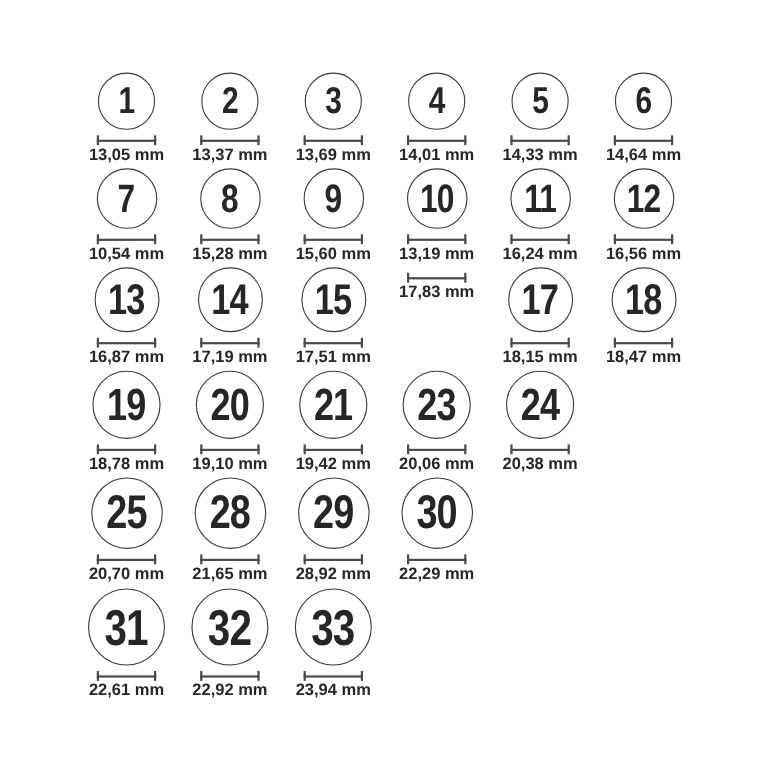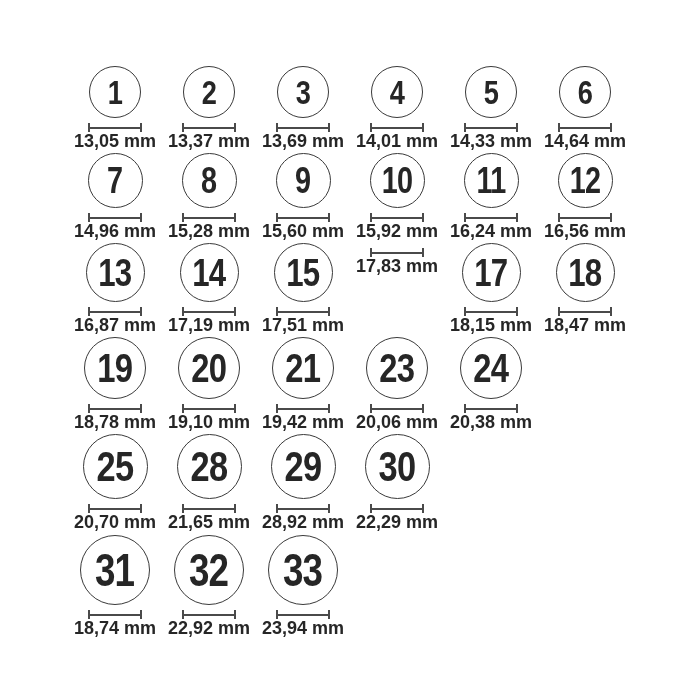--- a/index.html
+++ b/index.html
@@ -70,21 +70,21 @@
     position: absolute;
     top: 0;
     width: 2px;
     height: 9px;
     background: #4a4a4a;
   }
   .tick-l { left: 0; }
   .tick-r { right: 0; }
   .mm {
     margin-top: 2px;
-    font-size: 18px;
+    font-size: 15px;
     font-weight: bold;
     line-height: 14px;
     color: #262626;
     white-space: nowrap;
   }
 </style>
 </head>
 <body>
 
 <main class="chart">
@@ -164,21 +164,21 @@
     <div class="row" style="--d: 55px; --fs: 36px;">
   <div class="cell">
     <div class="circle">
       <span class="num">7</span>
     </div>
     <div class="measure">
       <span class="tick tick-l"></span>
       <span class="mline"></span>
       <span class="tick tick-r"></span>
     </div>
-    <div class="mm">14,96 mm</div>
+    <div class="mm">10,54 mm</div>
   </div>
 
   <div class="cell">
     <div class="circle">
       <span class="num">8</span>
     </div>
     <div class="measure">
       <span class="tick tick-l"></span>
       <span class="mline"></span>
       <span class="tick tick-r"></span>
@@ -200,21 +200,21 @@
 
   <div class="cell">
     <div class="circle">
       <span class="num">10</span>
     </div>
     <div class="measure">
       <span class="tick tick-l"></span>
       <span class="mline"></span>
       <span class="tick tick-r"></span>
     </div>
-    <div class="mm">15,92 mm</div>
+    <div class="mm">13,19 mm</div>
   </div>
 
   <div class="cell">
     <div class="circle">
       <span class="num">11</span>
     </div>
     <div class="measure">
       <span class="tick tick-l"></span>
       <span class="mline"></span>
       <span class="tick tick-r"></span>
@@ -420,21 +420,21 @@
     <div class="row" style="--d: 70px; --fs: 46px;">
   <div class="cell">
     <div class="circle">
       <span class="num">31</span>
     </div>
     <div class="measure">
       <span class="tick tick-l"></span>
       <span class="mline"></span>
       <span class="tick tick-r"></span>
     </div>
-    <div class="mm">18,74 mm</div>
+    <div class="mm">22,61 mm</div>
   </div>
 
   <div class="cell">
     <div class="circle">
       <span class="num">32</span>
     </div>
     <div class="measure">
       <span class="tick tick-l"></span>
       <span class="mline"></span>
       <span class="tick tick-r"></span>

